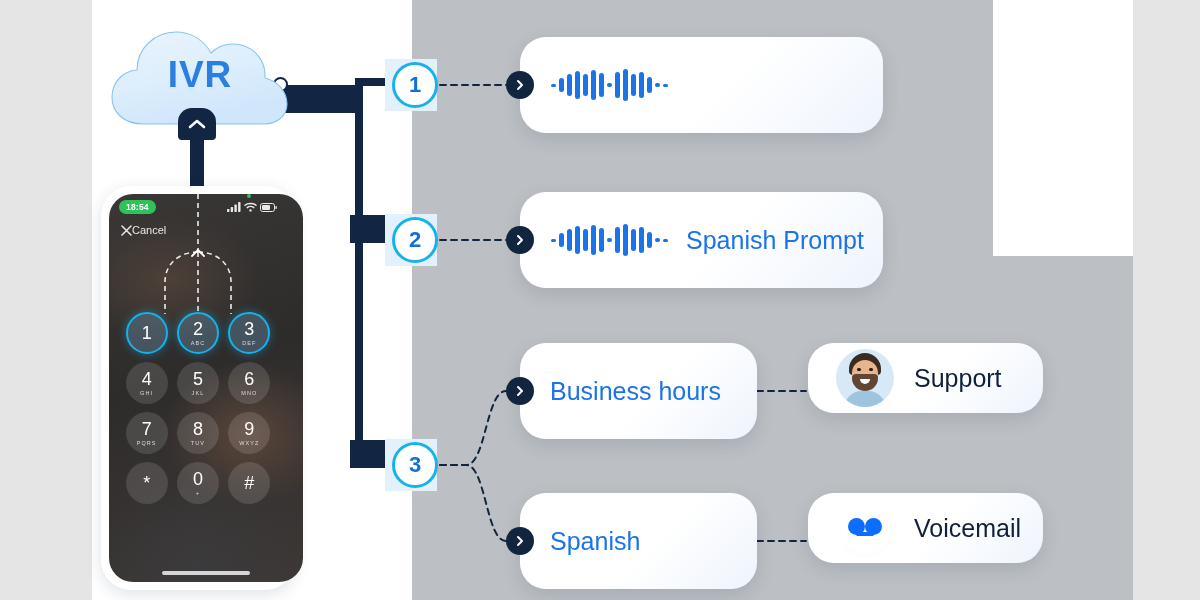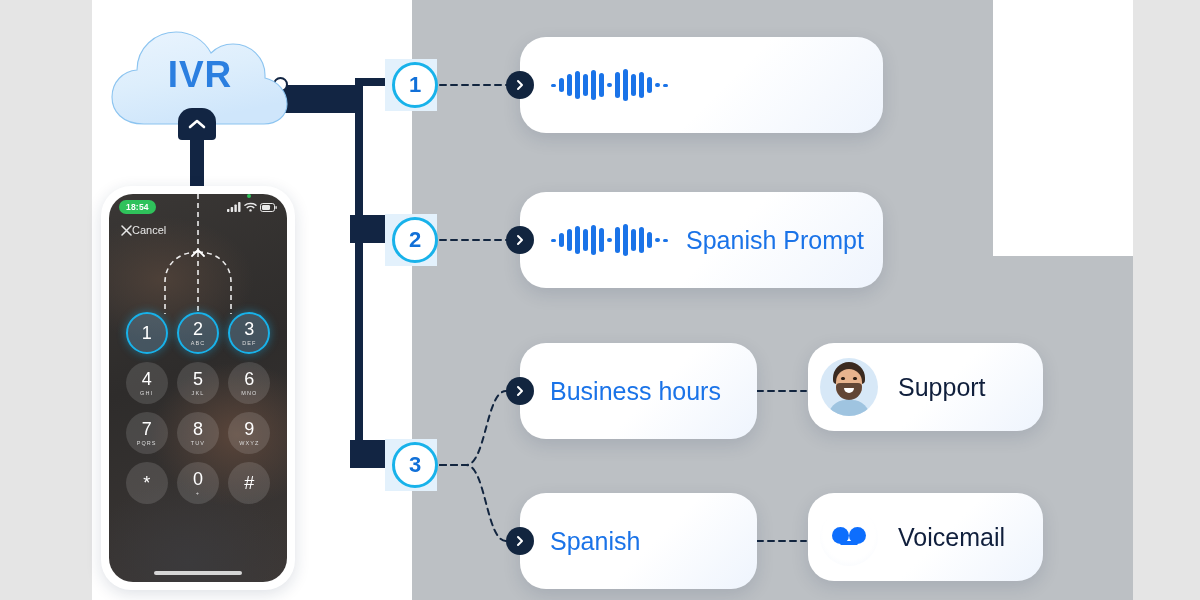--- a/index.html
+++ b/index.html
@@ -92,21 +92,21 @@
     z-index: 4;
   }
   .card-prompt { width: 363px; height: 96px; padding-left: 31px; }
   .card-en { left: 520px; top: 37px; }
   .card-es { left: 520px; top: 192px; }
 
   .card-opt { width: 237px; height: 96px; padding-left: 30px; }
   .card-bh  { left: 520px; top: 343px; }
   .card-hol { left: 520px; top: 493px; }
 
-  .card-dest { width: 235px; height: 88px; padding-left: 12px; text-align: center; }
+  .card-dest { width: 235px; height: 70px; padding-left: 28px; text-align: center; }
   .card-sup  { left: 808px; top: 343px; }
   .card-vm   { left: 808px; top: 493px; }
 
   .prompt-text {
     font-size: 25px; color: #1a73e8; font-weight: 400; margin-left: 18px; white-space: nowrap;
   }
   .opt-text { font-size: 25px; color: #1a73e8; font-weight: 400; white-space: nowrap; }
   .dest-text { font-size: 25px; color: #101f3c; font-weight: 400; margin-left: 20px; white-space: nowrap; }
 
   
@@ -134,21 +134,21 @@
   }
 
   
   .phone {
     position: absolute; left: 101px; top: 186px; width: 194px; height: 404px;
     background: #ffffff; border-radius: 30px;
     box-shadow: 0 4px 16px rgba(20,40,80,.14);
     padding: 8px;
   }
   .screen {
-    position: relative; width: 178px; height: 388px; border-radius: 24px; overflow: hidden;
+    position: relative; width: 194px; height: 388px; border-radius: 24px; overflow: hidden;
     background:
       radial-gradient(ellipse 130px 90px at 30% 22%, #4d4038 0%, rgba(77,64,56,0) 70%),
       radial-gradient(ellipse 120px 100px at 72% 62%, #5a453a 0%, rgba(90,69,58,0) 72%),
       radial-gradient(ellipse 140px 110px at 45% 95%, #3b3a3c 0%, rgba(59,58,60,0) 75%),
       linear-gradient(160deg, #3a3735 0%, #2e2c2b 45%, #3d3836 100%);
   }
   .statusbar {
     position: absolute; left: 0; top: 0; width: 178px; height: 26px;
     display: flex; align-items: center; justify-content: space-between; padding: 0 10px;
   }

